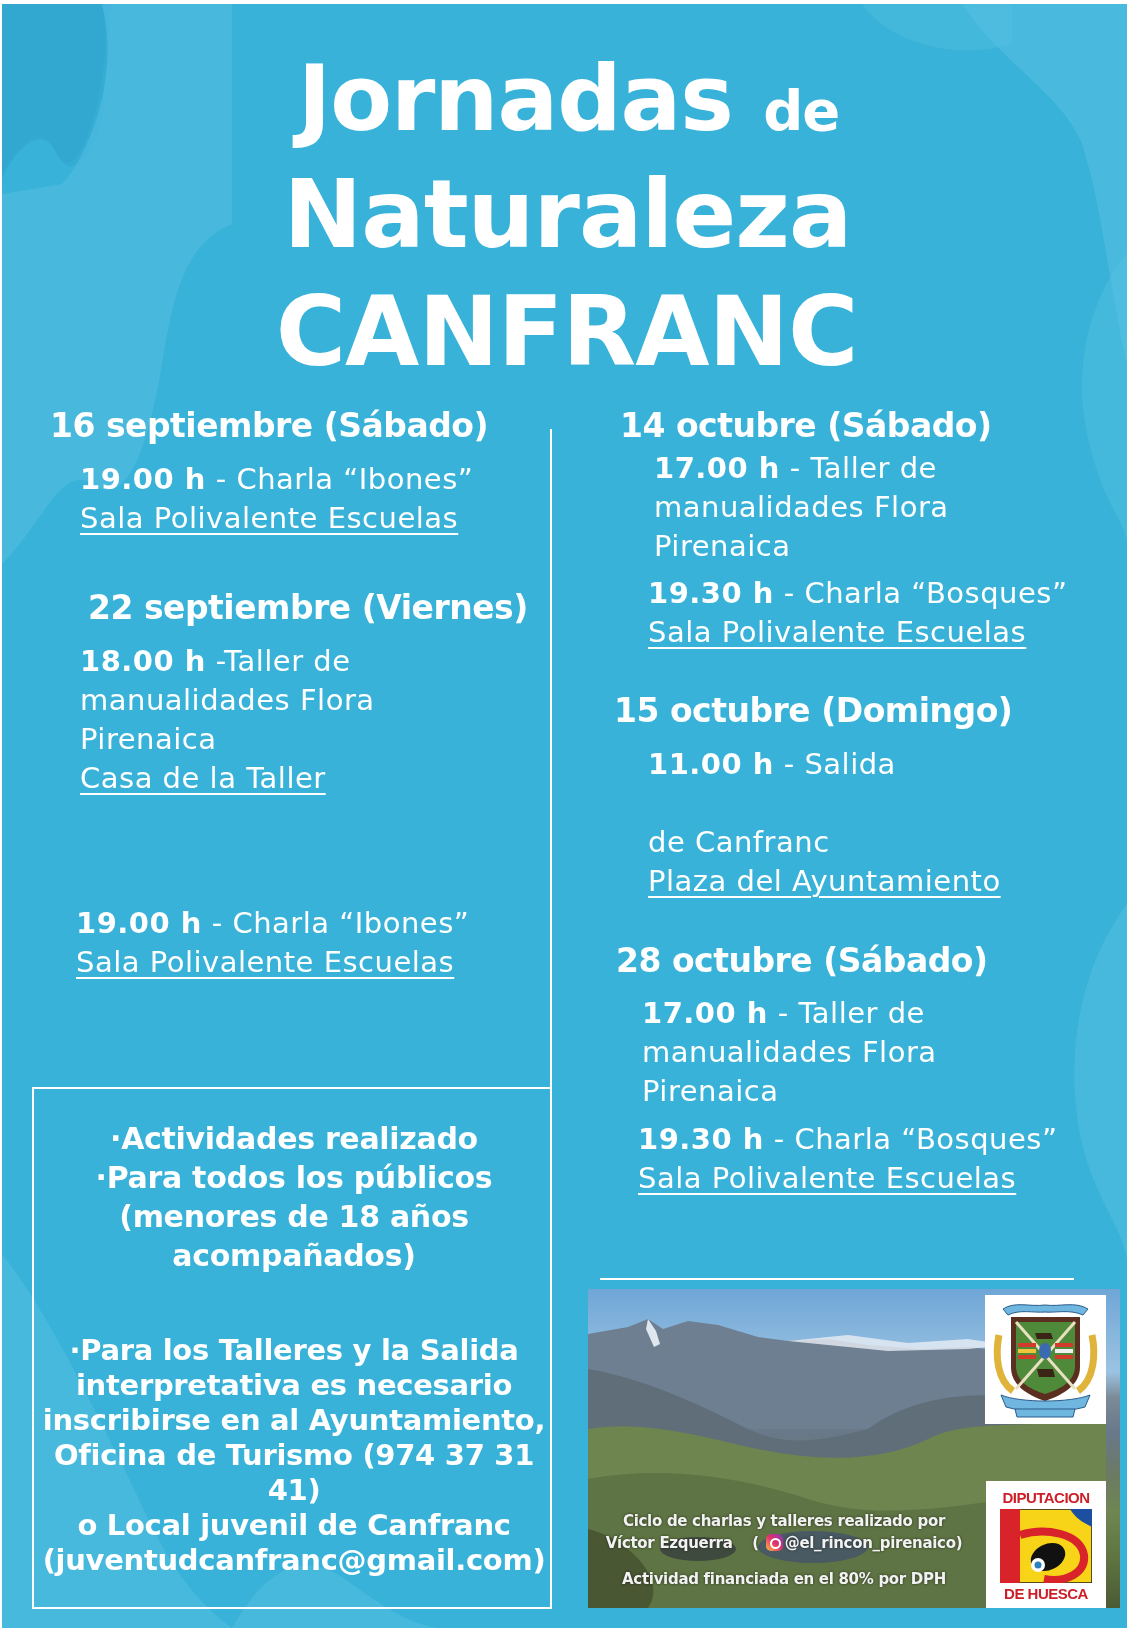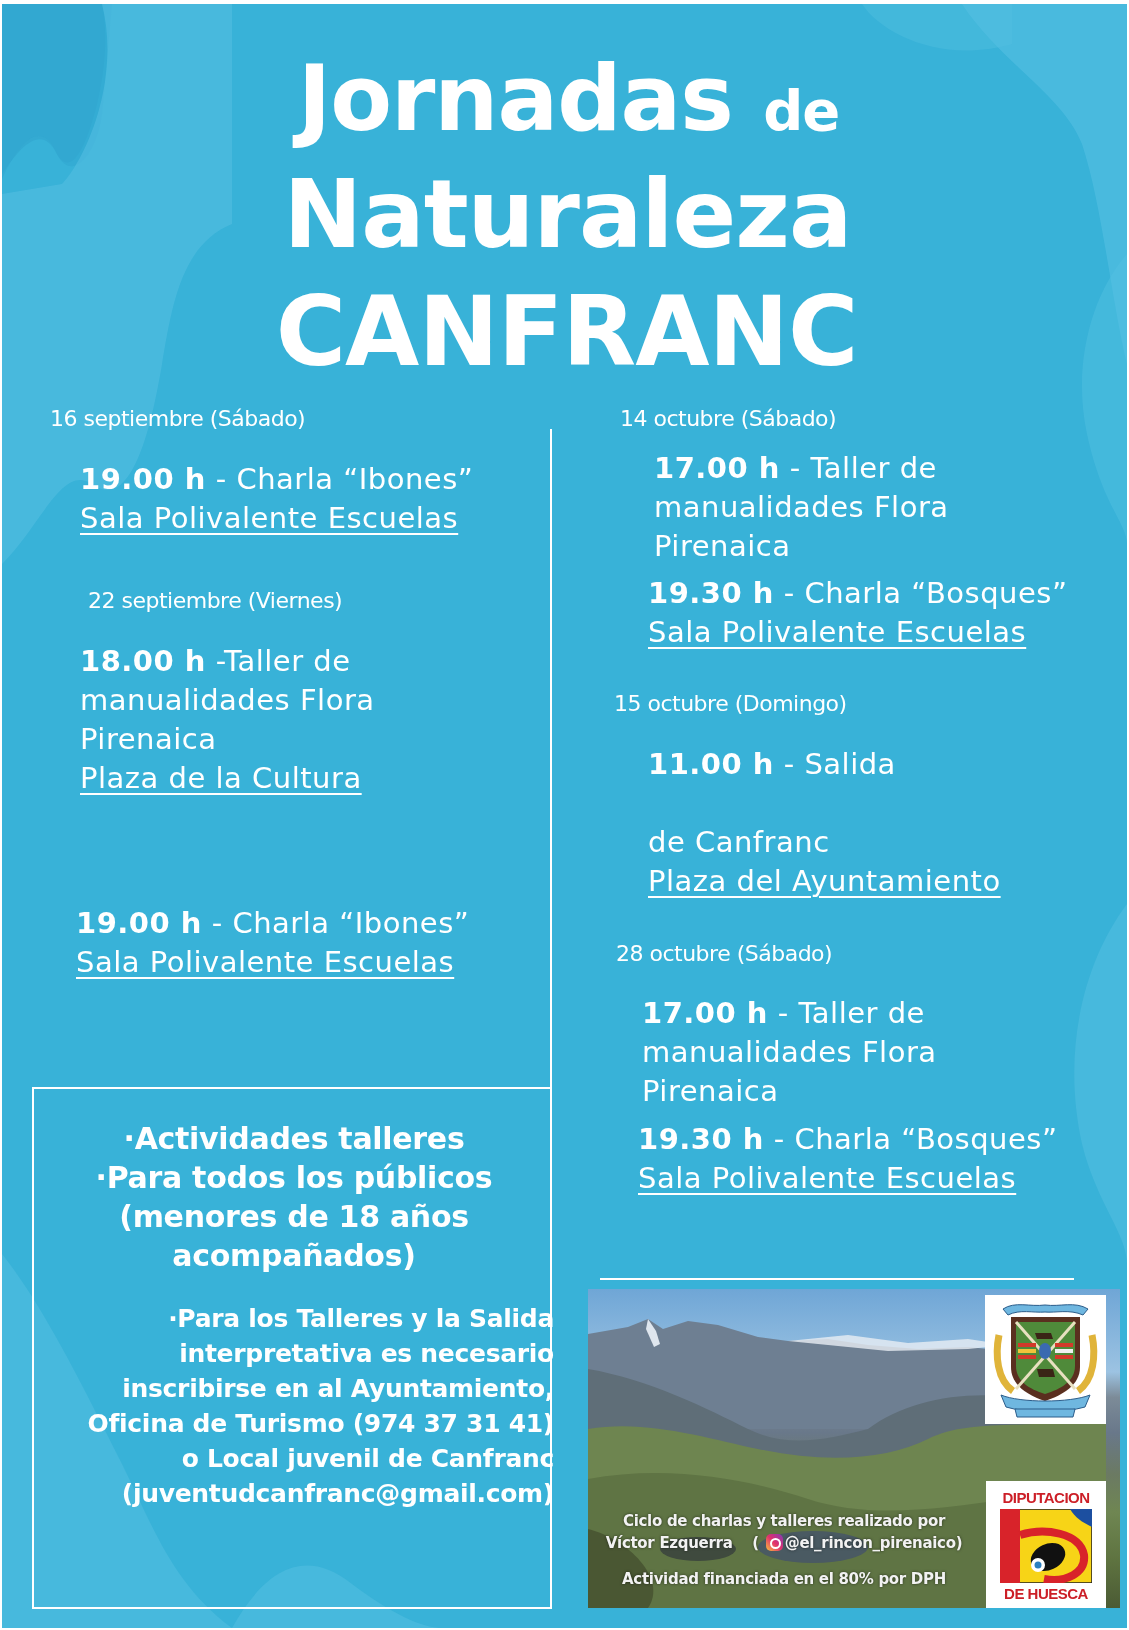--- a/index.html
+++ b/index.html
@@ -24,28 +24,28 @@
   .t2 { top: 156px; font-size: 94px; left: 6px; }
   .t3 { top: 272px; font-size: 96px; left: 4px; }
 
   .divider-v { position: absolute; left: 548px; top: 425px; width: 2px; height: 660px; background: #ffffff; }
   .box {
     position: absolute; left: 30px; top: 1083px; width: 520px; height: 522px;
     border: 2px solid #ffffff; box-sizing: border-box;
   }
   .divider-h { position: absolute; left: 598px; top: 1274px; width: 474px; height: 2px; background: #fff; }
 
-  .day { position: absolute; font-size: 22px; font-weight: normal; white-space: nowrap; letter-spacing: -0.5px; }
+  .day { position: absolute; font-size: 33px; font-weight: bold; white-space: nowrap; letter-spacing: -0.5px; }
   .line { position: absolute; font-size: 29px; white-space: nowrap; line-height: 40px; letter-spacing: 0.5px; }
   .line b { font-weight: bold; }
   .loc { text-decoration: underline; text-underline-offset: 5px; text-decoration-thickness: 2px; }
 
   .info { position: absolute; left: 0; width: 520px; text-align: center; font-weight: bold; letter-spacing: -0.3px; }
   .info1 { top: 30px; font-size: 30px; line-height: 39px; }
-  .info2 { top: 212px; font-size: 25px; line-height: 35px; text-align: right; }
+  .info2 { top: 244px; font-size: 29px; line-height: 35px; }
 
   .photo {
     position: absolute; left: 586px; top: 1285px; width: 518px; height: 319px; overflow: hidden;
     background: linear-gradient(180deg, #6fa6d6 0%, #9cc3e2 26%, #7c8b98 34%, #69788a 45%, #6b7a63 58%, #6f8652 70%, #5e7340 85%, #4b5b34 100%);
     padding-left: 14px;
   }
   .photo svg { position: absolute; left: 0; top: 0; }
   .photo-caption {
     position: absolute; left: 0; width: 392px; text-align: center; color: #f2f2f2;
     font-weight: bold; font-size: 15px; letter-spacing: -0.3px; text-shadow: 0 0 3px rgba(0,0,0,0.6);
@@ -104,21 +104,21 @@
     <b>19.00 h</b><span> - </span><span>Charla “Ibones”</span>
   </div>
   <div class="line loc" style="left:78px;top:494px;">Sala Polivalente  Escuelas</div>
 
   <div class="day" style="left:46px;top:584px;margin-left:40px;">22 septiembre (Viernes)</div>
   <div class="line" style="left:78px;top:637px;">
     <b>18.00 h</b><span> -</span><span>Taller de</span>
   </div>
   <div class="line" style="left:78px;top:676px;">manualidades Flora</div>
   <div class="line" style="left:78px;top:715px;">Pirenaica</div>
-  <div class="line loc" style="left:78px;top:754px;">Plaza de la Cultura</div>
+  <div class="line loc" style="left:78px;top:754px;">Casa de la Taller</div>
 
   <div class="line" style="left:74px;top:899px;">
     <b>19.00 h</b><span> - </span><span>Charla “Ibones”</span>
   </div>
   <div class="line loc" style="left:74px;top:938px;">Sala Polivalente  Escuelas</div>
 
   <div class="divider-v"></div>
 
   <div class="day" style="left:618px;top:402px;">14 octubre (Sábado)</div>
   <div class="line" style="left:652px;top:444px;">
@@ -146,21 +146,21 @@
   <div class="line" style="left:640px;top:1067px;">Pirenaica</div>
   <div class="line" style="left:636px;top:1115px;">
     <b>19.30 h</b><span> - </span><span>Charla “Bosques”</span>
   </div>
   <div class="line loc" style="left:636px;top:1154px;">Sala Polivalente  Escuelas</div>
 
   <div class="divider-h"></div>
 
   <div class="box">
     <div class="info info1">
-      <div>·Actividades talleres</div>
+      <div>·Actividades realizado</div>
       <div>·Para todos los públicos</div>
       <div>(menores de 18 años</div>
       <div>acompañados)</div>
     </div>
     <div class="info info2">
       <div>·Para los Talleres y la Salida</div>
       <div>interpretativa es necesario</div>
       <div>inscribirse en al Ayuntamiento,</div>
       <div>Oficina de Turismo (974 37 31 41)</div>
       <div>o Local juvenil de Canfranc</div>

